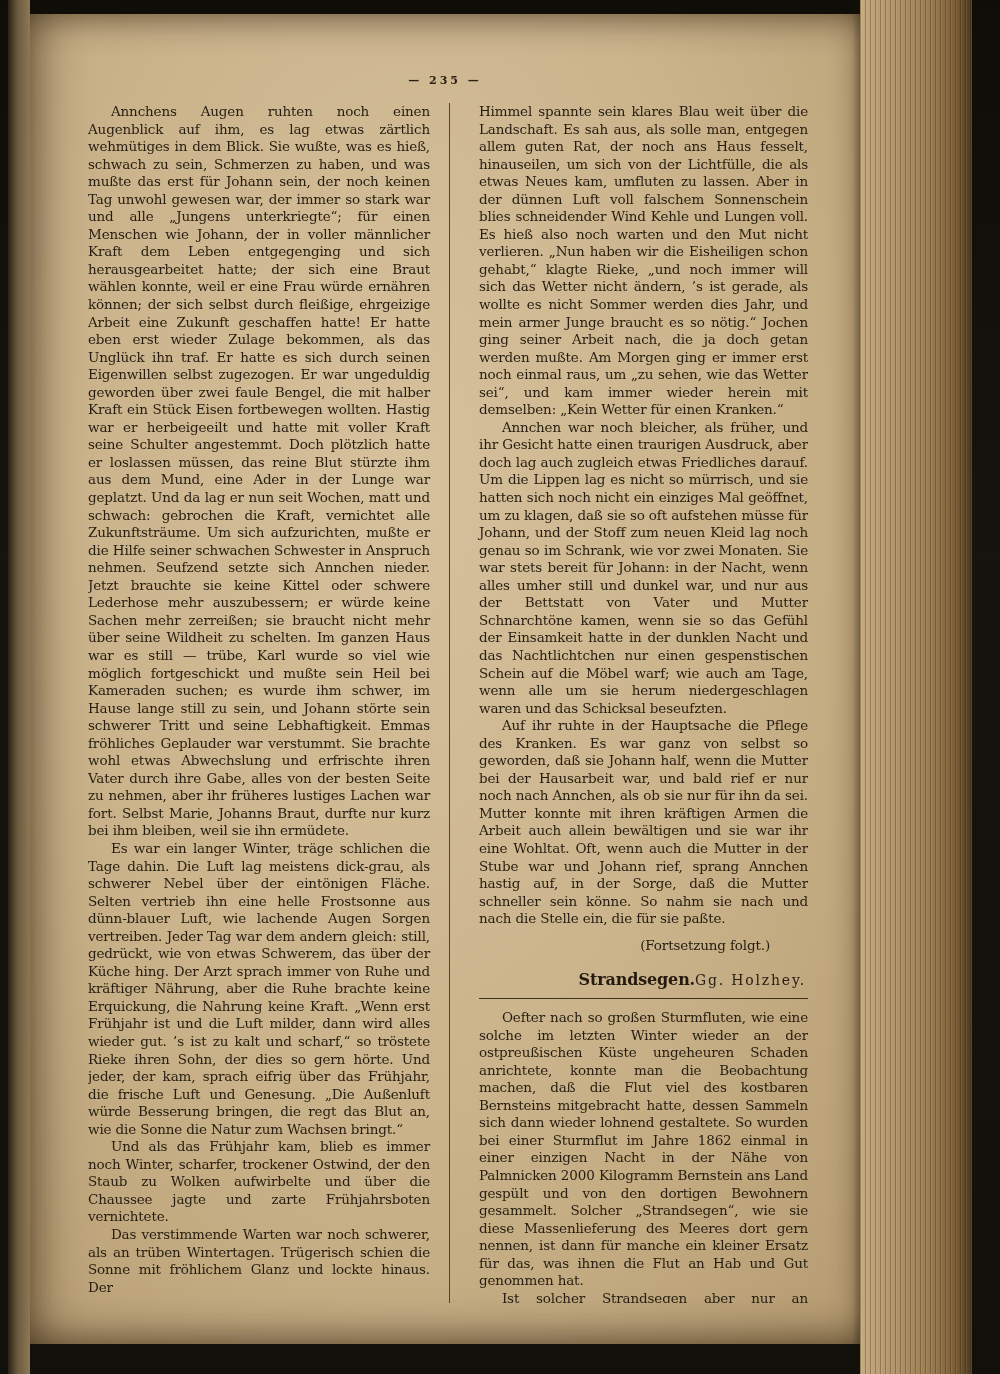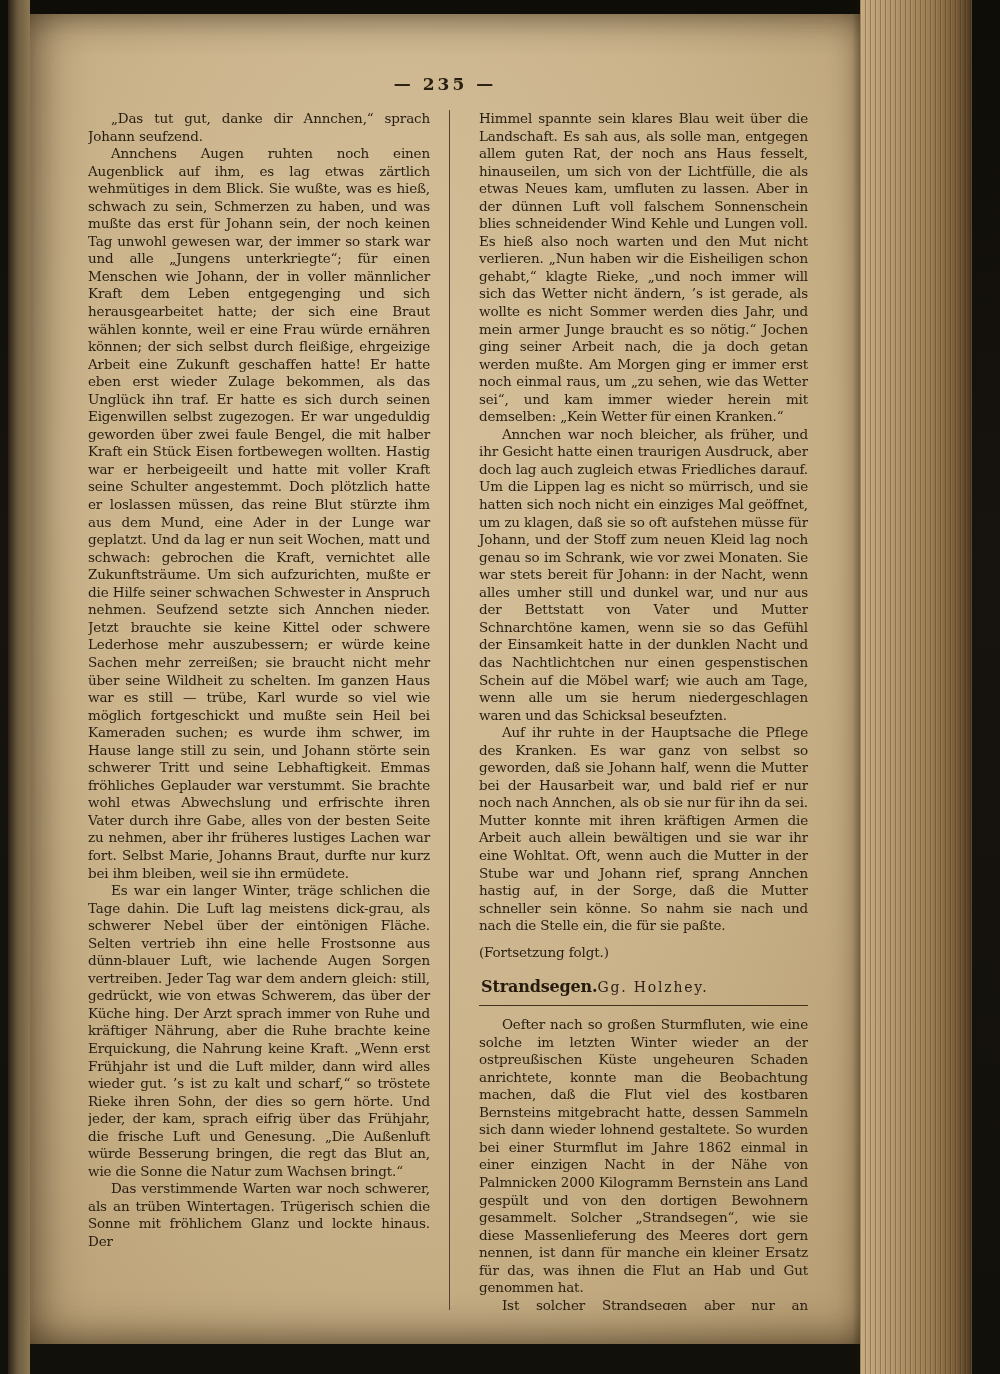--- a/index.html
+++ b/index.html
@@ -61,21 +61,21 @@
     left: 852px;
     top: 0;
     width: 14px;
     height: 1374px;
     background: linear-gradient(90deg, rgba(0,0,0,0) 0%, rgba(30,18,5,0.45) 100%);
   }
 
   .page-number {
     margin-top: 60px;
     text-align: center;
-    font-size: 17px;
+    font-size: 11px;
     letter-spacing: 3px;
     color: #2a2012;
     font-weight: bold;
   }
 
   .columns {
     display: flex;
     margin: 16px 52px 0 58px;
     height: 1200px;
     overflow: hidden;
@@ -99,28 +99,29 @@
   p.para {
     margin: 0;
   }
   p.indent {
     text-indent: 1.7em;
   }
   p.no-indent {
     text-indent: 0;
   }
   .continuation {
+    text-align: right;
     padding-right: 38px;
     margin: 9px 0 6px 0;
     font-size: 13.5px;
     color: #261d10;
   }
   .section-heading {
     display: flex;
-    justify-content: flex-start;
+    justify-content: flex-end;
     align-items: baseline;
     border-bottom: 1.6px solid #3e3category 21px;
     border-bottom: 1.6px solid #3e3019;
     padding: 4px 2px 7px 2px;
     margin: 12px 0 10px 0;
   }
   .section-title {
     font-weight: bold;
     font-size: 16px;
     color: #241b0e;
@@ -138,23 +139,23 @@
 
   <div class="adjacent-edge"></div>
 
   <div class="page">
 
     <div class="page-number">— 235 —</div>
 
     <div class="columns">
 
       <div class="col col-left">
-        <p class="para indent">„Das tut gut, danke dir Annchen,“ sprach Johann seufzend.</p>
         <p class="para indent">Annchens Augen ruhten noch einen Augenblick auf ihm, es lag etwas zärtlich wehmütiges in dem Blick. Sie wußte, was es hieß, schwach zu sein, Schmerzen zu haben, und was mußte das erst für Johann sein, der noch keinen Tag unwohl gewesen war, der immer so stark war und alle „Jungens unterkriegte“; für einen Menschen wie Johann, der in voller männlicher Kraft dem Leben entgegenging und sich herausgearbeitet hatte; der sich eine Braut wählen konnte, weil er eine Frau würde ernähren können; der sich selbst durch fleißige, ehrgeizige Arbeit eine Zukunft geschaffen hatte! Er hatte eben erst wieder Zulage bekommen, als das Unglück ihn traf. Er hatte es sich durch seinen Eigenwillen selbst zugezogen. Er war ungeduldig geworden über zwei faule Bengel, die mit halber Kraft ein Stück Eisen fortbewegen wollten. Hastig war er herbeigeeilt und hatte mit voller Kraft seine Schulter angestemmt. Doch plötzlich hatte er loslassen müssen, das reine Blut stürzte ihm aus dem Mund, eine Ader in der Lunge war geplatzt. Und da lag er nun seit Wochen, matt und schwach: gebrochen die Kraft, vernichtet alle Zukunftsträume. Um sich aufzurichten, mußte er die Hilfe seiner schwachen Schwester in Anspruch nehmen. Seufzend setzte sich Annchen nieder. Jetzt brauchte sie keine Kittel oder schwere Lederhose mehr auszubessern; er würde keine Sachen mehr zerreißen; sie braucht nicht mehr über seine Wildheit zu schelten. Im ganzen Haus war es still — trübe, Karl wurde so viel wie möglich fortgeschickt und mußte sein Heil bei Kameraden suchen; es wurde ihm schwer, im Hause lange still zu sein, und Johann störte sein schwerer Tritt und seine Lebhaftigkeit. Emmas fröhliches Geplauder war verstummt. Sie brachte wohl etwas Abwechslung und erfrischte ihren Vater durch ihre Gabe, alles von der besten Seite zu nehmen, aber ihr früheres lustiges Lachen war fort. Selbst Marie, Johanns Braut, durfte nur kurz bei ihm bleiben, weil sie ihn ermüdete.</p>
         <p class="para indent">Es war ein langer Winter, träge schlichen die Tage dahin. Die Luft lag meistens dick-grau, als schwerer Nebel über der eintönigen Fläche. Selten vertrieb ihn eine helle Frostsonne aus dünn-blauer Luft, wie lachende Augen Sorgen vertreiben. Jeder Tag war dem andern gleich: still, gedrückt, wie von etwas Schwerem, das über der Küche hing. Der Arzt sprach immer von Ruhe und kräftiger Nährung, aber die Ruhe brachte keine Erquickung, die Nahrung keine Kraft. „Wenn erst Frühjahr ist und die Luft milder, dann wird alles wieder gut. ’s ist zu kalt und scharf,“ so tröstete Rieke ihren Sohn, der dies so gern hörte. Und jeder, der kam, sprach eifrig über das Frühjahr, die frische Luft und Genesung. „Die Außenluft würde Besserung bringen, die regt das Blut an, wie die Sonne die Natur zum Wachsen bringt.“</p>
+        <p class="para indent">Und als das Frühjahr kam, blieb es immer noch Winter, scharfer, trockener Ostwind, der den Staub zu Wolken aufwirbelte und über die Chaussee jagte und zarte Frühjahrsboten vernichtete.</p>
         <p class="para indent">Das verstimmende Warten war noch schwerer, als an trüben Wintertagen. Trügerisch schien die Sonne mit fröhlichem Glanz und lockte hinaus. Der</p>
       </div>
 
       <div class="col col-right">
         <p class="para no-indent">Himmel spannte sein klares Blau weit über die Landschaft. Es sah aus, als solle man, entgegen allem guten Rat, der noch ans Haus fesselt, hinauseilen, um sich von der Lichtfülle, die als etwas Neues kam, umfluten zu lassen. Aber in der dünnen Luft voll falschem Sonnenschein blies schneidender Wind Kehle und Lungen voll. Es hieß also noch warten und den Mut nicht verlieren. „Nun haben wir die Eisheiligen schon gehabt,“ klagte Rieke, „und noch immer will sich das Wetter nicht ändern, ’s ist gerade, als wollte es nicht Sommer werden dies Jahr, und mein armer Junge braucht es so nötig.“ Jochen ging seiner Arbeit nach, die ja doch getan werden mußte. Am Morgen ging er immer erst noch einmal raus, um „zu sehen, wie das Wetter sei“, und kam immer wieder herein mit demselben: „Kein Wetter für einen Kranken.“</p>
         <p class="para indent">Annchen war noch bleicher, als früher, und ihr Gesicht hatte einen traurigen Ausdruck, aber doch lag auch zugleich etwas Friedliches darauf. Um die Lippen lag es nicht so mürrisch, und sie hatten sich noch nicht ein einziges Mal geöffnet, um zu klagen, daß sie so oft aufstehen müsse für Johann, und der Stoff zum neuen Kleid lag noch genau so im Schrank, wie vor zwei Monaten. Sie war stets bereit für Johann: in der Nacht, wenn alles umher still und dunkel war, und nur aus der Bettstatt von Vater und Mutter Schnarchtöne kamen, wenn sie so das Gefühl der Einsamkeit hatte in der dunklen Nacht und das Nachtlichtchen nur einen gespenstischen Schein auf die Möbel warf; wie auch am Tage, wenn alle um sie herum niedergeschlagen waren und das Schicksal beseufzten.</p>
         <p class="para indent">Auf ihr ruhte in der Hauptsache die Pflege des Kranken. Es war ganz von selbst so geworden, daß sie Johann half, wenn die Mutter bei der Hausarbeit war, und bald rief er nur noch nach Annchen, als ob sie nur für ihn da sei. Mutter konnte mit ihren kräftigen Armen die Arbeit auch allein bewältigen und sie war ihr eine Wohltat. Oft, wenn auch die Mutter in der Stube war und Johann rief, sprang Annchen hastig auf, in der Sorge, daß die Mutter schneller sein könne. So nahm sie nach und nach die Stelle ein, die für sie paßte.</p>
 
         <div class="continuation">(Fortsetzung folgt.)</div>
 

